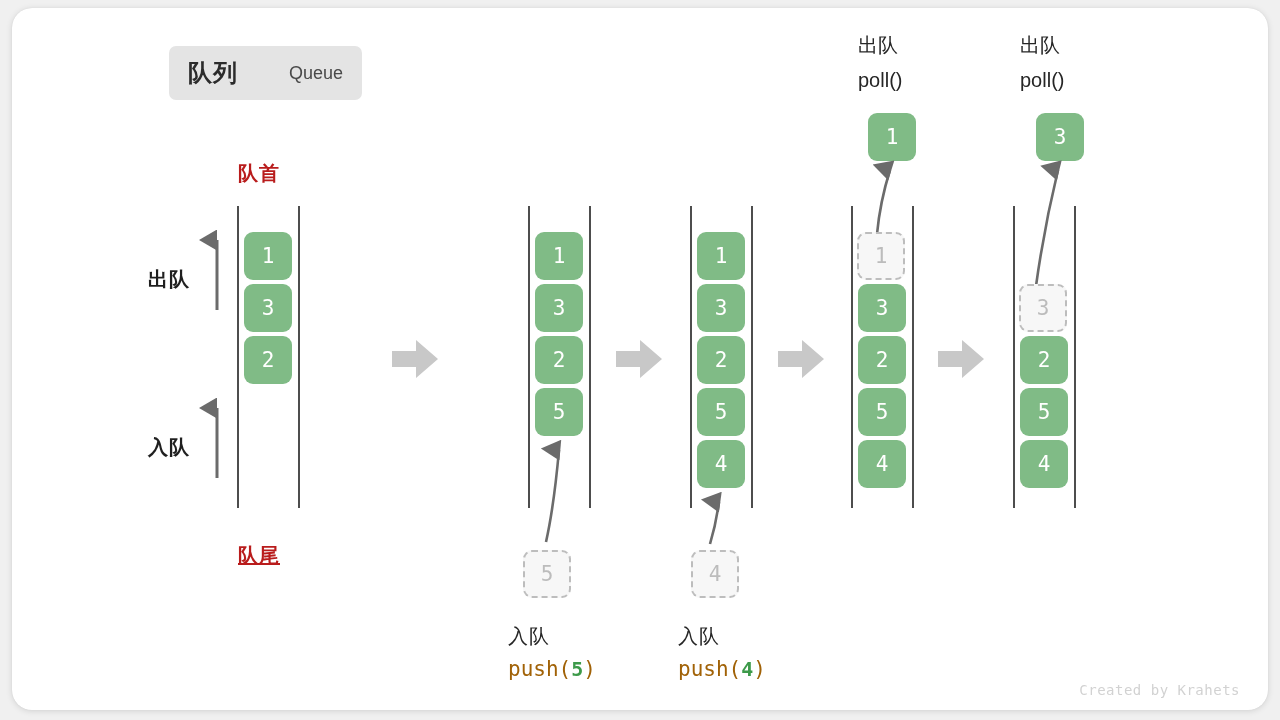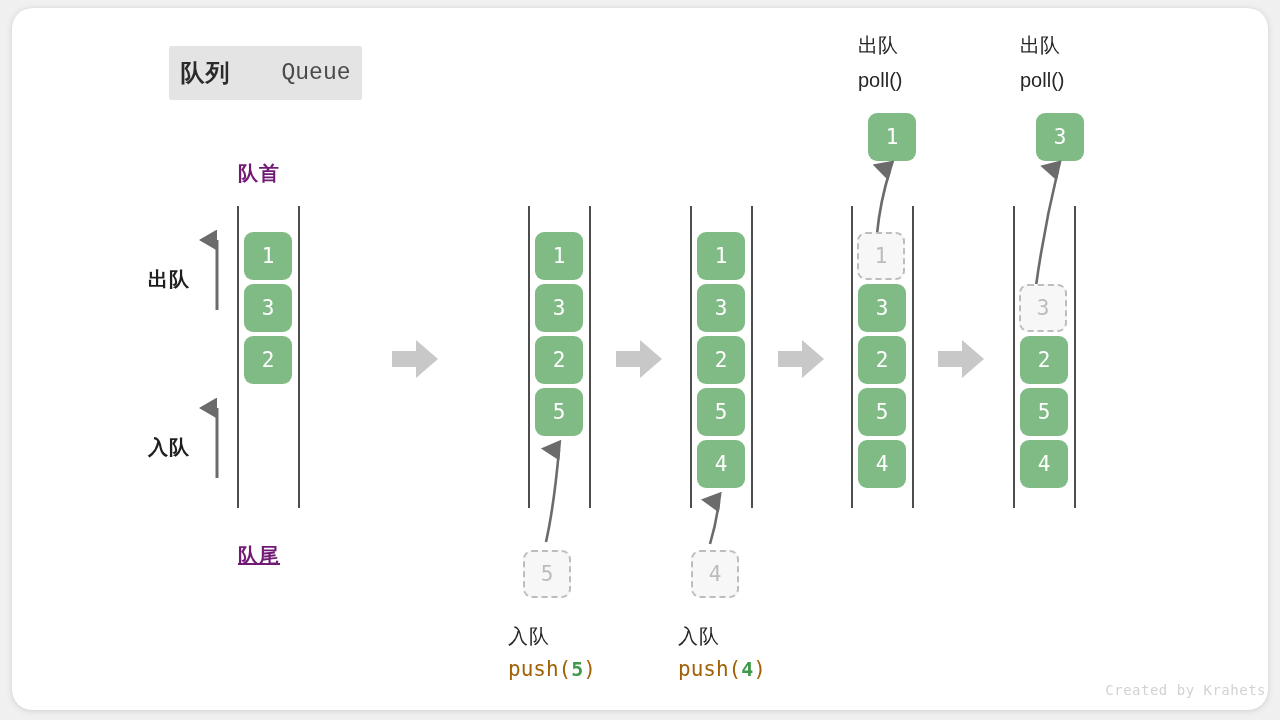--- a/index.html
+++ b/index.html
@@ -28,46 +28,46 @@
   .abs { position: absolute; }
 
   
   .title-badge {
     position: absolute;
     left: 169px;
     top: 46px;
     width: 193px;
     height: 54px;
     background: #e4e4e4;
-    border-radius: 2px;
+    border-radius: 7px;
     display: flex;
     align-items: center;
     justify-content: center;
     gap: 10px;
     box-sizing: border-box;
   }
   .title-cn {
     font-size: 24px;
     font-weight: bold;
     color: #2b2b2b;
     letter-spacing: 1px;
   }
   .title-en {
-    font-family: Liberation Mono, monospace;
-    font-size: 23px;
+    font-family: Liberation Sans, sans-serif;
+    font-size: 18px;
     color: #4a4a4a;
     margin-left: 41px;
   }
 
   
   .lbl-head {
     position: absolute;
     font-size: 20px;
     font-weight: bold;
-    color: #701a75;
+    color: #b91c1c;
     letter-spacing: 1px;
     white-space: nowrap;
   }
   .side-lbl {
     position: absolute;
     font-size: 20px;
     font-weight: bold;
     color: #1f1f1f;
     letter-spacing: 1px;
     white-space: nowrap;
@@ -125,21 +125,21 @@
     text-align: left;
     font-size: 20px;
     line-height: 35px;
     color: #262626;
     white-space: nowrap;
   }
 
   
   .watermark {
     position: absolute;
-    right: 14px;
+    right: 40px;
     bottom: 22px;
     font-family: "DejaVu Sans Mono", "Liberation Mono", monospace;
     font-size: 14px;
     color: #d2d2d2;
     letter-spacing: 0.5px;
     margin-top: 34px;
   }
   svg { position: absolute; overflow: visible; }
 </style>
 </head>

